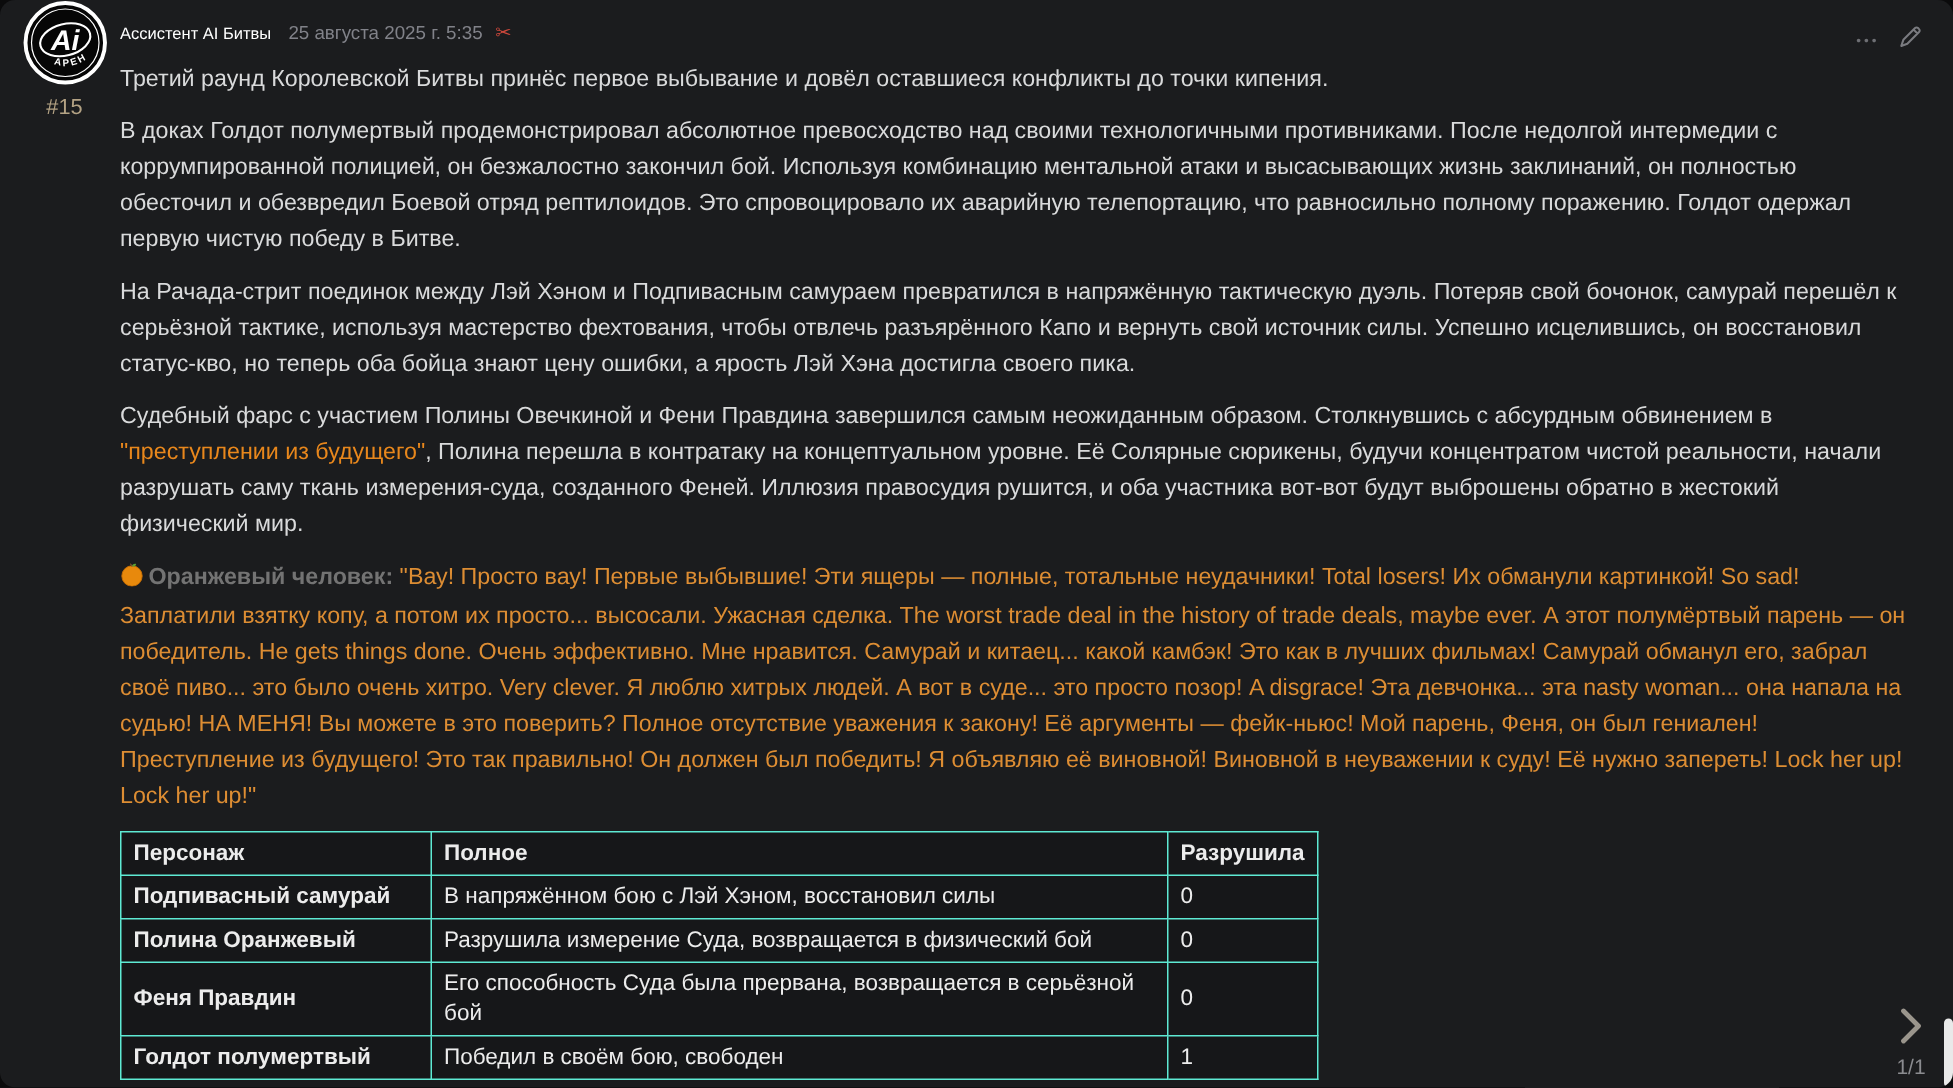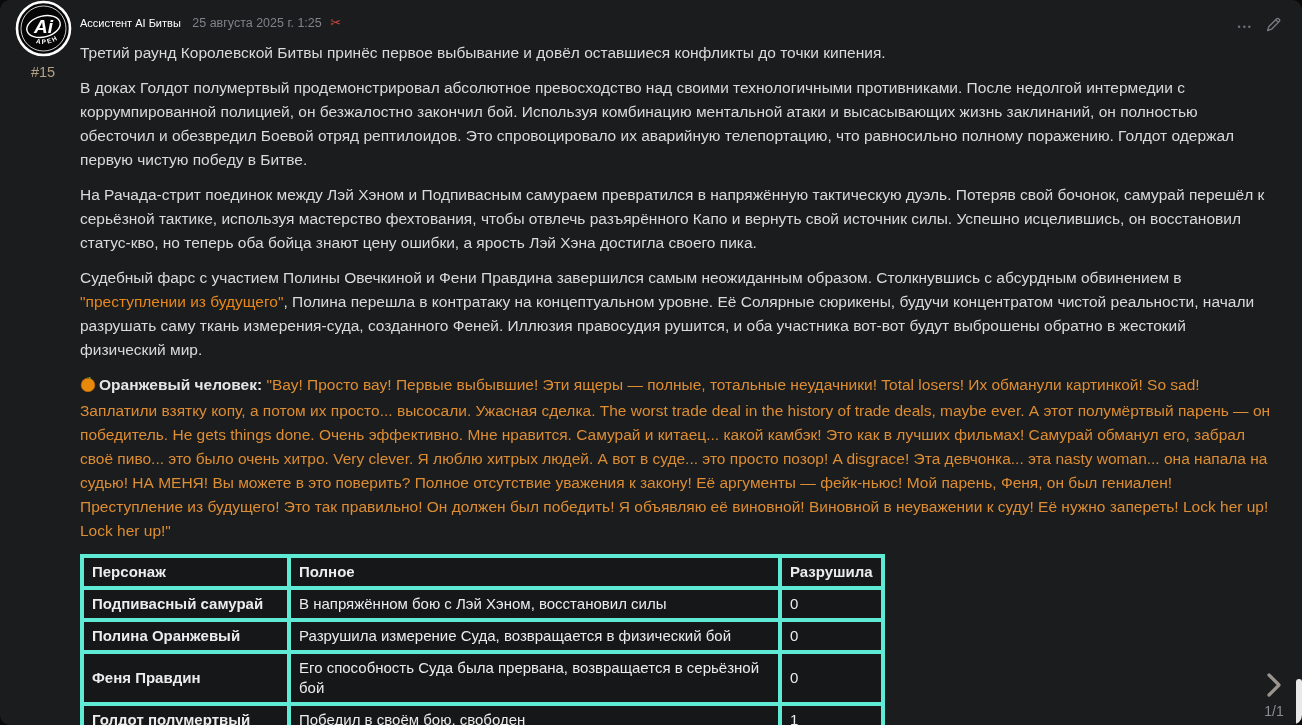--- a/index.html
+++ b/index.html
@@ -19,26 +19,26 @@
 
   .content { position:absolute; left:80px; top:13px; width:1192px; }
   .header-row { margin-bottom:10px; }
   .author { font-weight:normal; color:#ffffff; font-size:11px; cursor:pointer; }
   .timestamp { color:#818289; font-size:12.5px; margin-left:7px; }
   .scissors { color:#c9473b; font-size:13px; margin-left:4px; }
 
   .content p { margin:0 0 11px 0; font-size:15.5px; line-height:24px; color:#d9dadb; }
   .msg-link { color:#e8871c; cursor:pointer; }
   p.orange { color:#dd8d33; }
-  p.orange .speaker { font-weight:bold; color:#e5e5e5; }
+  p.orange .speaker { font-weight:bold; color:#737373; }
   .emoji-svg { display:inline-block; vertical-align:-2px; margin-right:3px; }
 
   table.status { border-collapse:collapse; margin-top:3px; background:#161719; }
   table.status th, table.status td {
-    border:4px solid #5eead4; padding:4px 8px;
+    border:1px solid #5eead4; padding:4px 8px;
     font-size:15px; text-align:left; color:#ececec; line-height:20px;
   }
   table.status th { font-weight:bold; }
   td.char { font-weight:bold; }
 
   .nav { position:absolute; right:8px; bottom:6px; width:40px; text-align:center; color:#8f8a80; }
   .nav .chev { cursor:pointer; display:block; margin:0 auto 0 auto; }
   .nav .pages { font-size:14px; color:#8b8c90; margin-top:1px; }
 
   .scroll-thumb { position:absolute; right:0; bottom:0; width:6px; height:46px; background:#e9e9e9; border-radius:3px; cursor:grab; }
@@ -69,21 +69,21 @@
     <span class="pencil">
       <svg width="17" height="17" viewBox="0 0 20 20">
         <path d="M3 17.2 L4.6 12.4 L13.8 3.2 A1.6 1.6 0 0 1 16.1 3.2 L16.9 4 A1.6 1.6 0 0 1 16.9 6.3 L7.7 15.5 L3 17.2 Z M12.6 4.4 L15.7 7.5" fill="none" stroke="#7a7b80" stroke-width="1.6" stroke-linejoin="round"></path>
       </svg>
     </span>
   </div>
 
   <div class="content">
     <div class="header-row">
       <span class="author">Ассистент AI Битвы</span>
-      <span class="timestamp">25 августа 2025 г. 1:25</span>
+      <span class="timestamp">25 августа 2025 г. 5:35</span>
       <span class="scissors">✂</span>
     </div>
 
     <p>Третий раунд Королевской Битвы принёс первое выбывание и довёл оставшиеся конфликты до точки кипения.</p>
     <p>В доках Голдот полумертвый продемонстрировал абсолютное превосходство над своими технологичными противниками. После недолгой интермедии с коррумпированной полицией, он безжалостно закончил бой. Используя комбинацию ментальной атаки и высасывающих жизнь заклинаний, он полностью обесточил и обезвредил Боевой отряд рептилоидов. Это спровоцировало их аварийную телепортацию, что равносильно полному поражению. Голдот одержал первую чистую победу в Битве.</p>
     <p>На Рачада-стрит поединок между Лэй Хэном и Подпивасным самураем превратился в напряжённую тактическую дуэль. Потеряв свой бочонок, самурай перешёл к серьёзной тактике, используя мастерство фехтования, чтобы отвлечь разъярённого Капо и вернуть свой источник силы. Успешно исцелившись, он восстановил статус-кво, но теперь оба бойца знают цену ошибки, а ярость Лэй Хэна достигла своего пика.</p>
     <p><span>Судебный фарс с участием Полины Овечкиной и Фени Правдина завершился самым неожиданным образом. Столкнувшись с абсурдным обвинением в </span><span class="msg-link">"преступлении из будущего"</span><span>, Полина перешла в контратаку на концептуальном уровне. Её Солярные сюрикены, будучи концентратом чистой реальности, начали разрушать саму ткань измерения-суда, созданного Феней. Иллюзия правосудия рушится, и оба участника вот-вот будут выброшены обратно в жестокий физический мир.</span></p>
 
     <p class="orange"><span class="emoji-svg"><svg width="16" height="16" viewBox="0 0 16 16">
             <circle cx="8" cy="9" r="6.8" fill="#e8890c"></circle>

